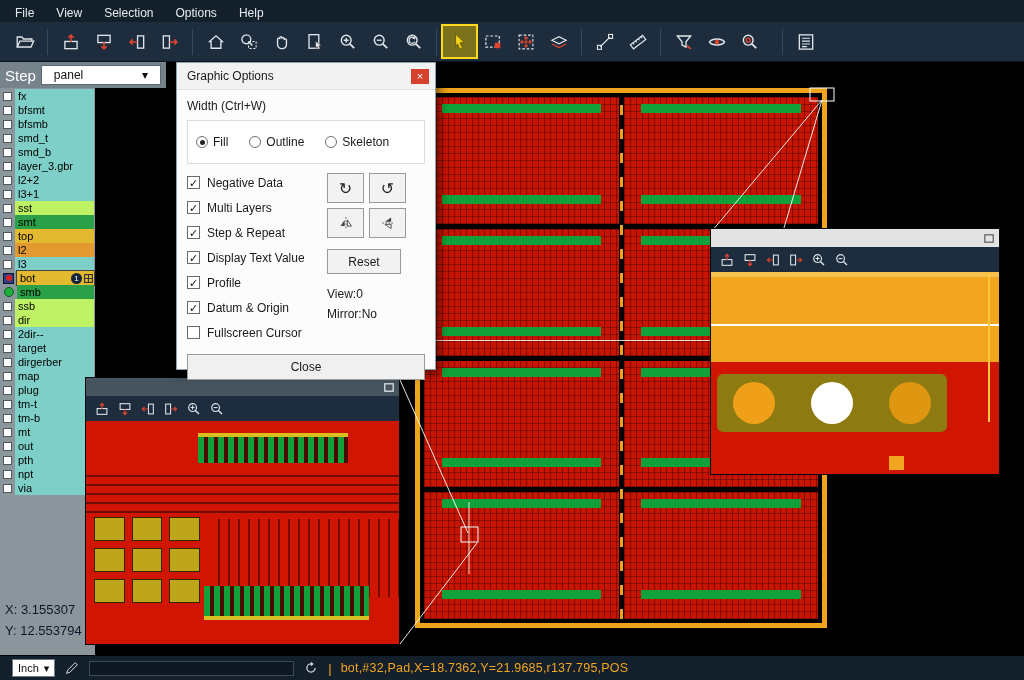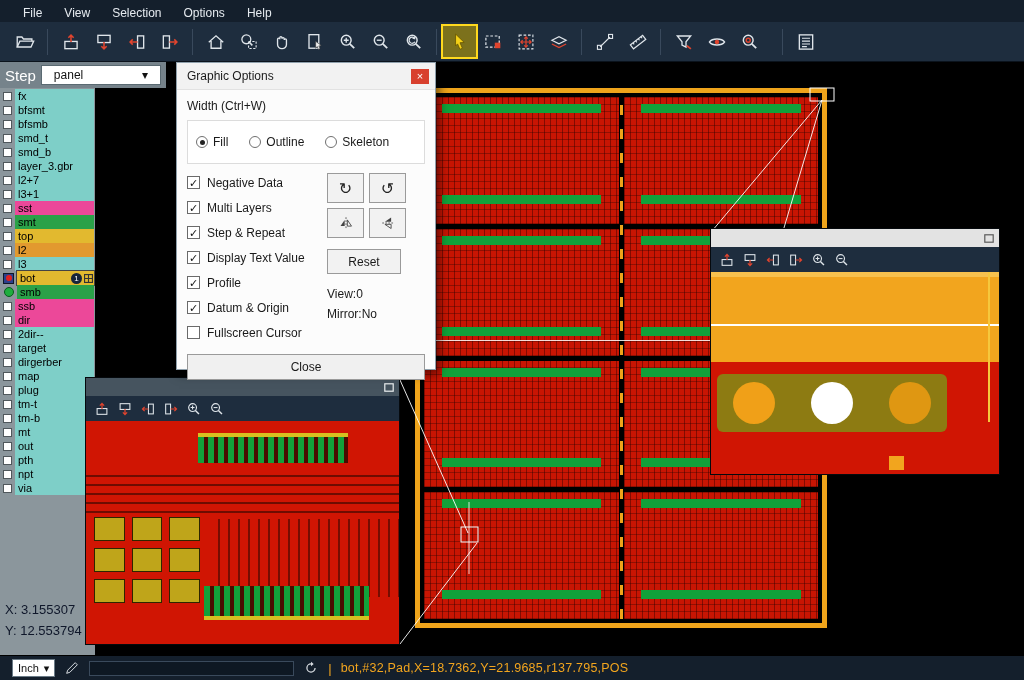--- a/index.html
+++ b/index.html
@@ -1,20 +1,20 @@
 <!DOCTYPE html>
 <html><head>
 <meta charset="utf-8">
 <style>
   *{margin:0;padding:0;box-sizing:border-box}
   html,body{width:1024px;height:680px;overflow:hidden;background:#000;font-family:"Liberation Sans",sans-serif}
   #app{position:relative;width:1024px;height:680px;background:#000}
 
   
-  .menubar{position:absolute;top:0;left:0;right:0;height:26px;background:#141f2c;display:flex;align-items:center;padding-left:12px;z-index:10}
+  .menubar{position:absolute;top:0;left:0;right:0;height:26px;background:#141f2c;display:flex;align-items:center;padding-left:4px;z-index:10}
   .mi{color:#e6ebf0;font-size:12px;padding:0 11px;line-height:22px;cursor:default}
 
   
   .toolbar{position:absolute;top:22px;left:0;right:0;height:40px;background:#1e2d3e;display:flex;align-items:center;padding-left:8px;z-index:10;border-bottom:1px solid #0b131c}
   .tb{width:33px;height:31px;background:transparent;border:none;display:flex;align-items:center;justify-content:center;color:#dfe5ea;flex:none}
   .tb svg{width:20px;height:20px}
   .tb.active{background:#7c711c;outline:2px solid #ffd91e}
   .tsep{width:1px;height:26px;background:#39495c;margin:0 6px;flex:none}
   .push{margin-left:16px}
 
@@ -24,21 +24,21 @@
   .slabel{color:#fff;font-size:15px}
   .combo{flex:1;height:20px;background:#fff;border:1px solid #5a6a72;display:flex;align-items:center;justify-content:space-between;padding:0 12px;font-size:12px;color:#111}
   .layers{position:absolute;top:27px;left:0;right:0}
   .lrow{display:flex;align-items:center;height:14px}
   .cb{width:9px;height:9px;background:#fff;border:1px solid #50585c;margin:0 3px;flex:none;position:relative}
   .cb.botind{width:11px;height:11px;background:#2b3f8c;border:1px solid #101828}
   .cb.botind::after{content:"";position:absolute;inset:1.5px;background:#e02020;border-radius:50%}
   .cb.smbind{background:transparent;border:none;width:11px;height:11px}
   .cb.smbind::after{content:"";position:absolute;inset:.5px;background:#1fae3e;border:1px solid #0a5a1e;border-radius:50%}
   .lbar{flex:1;height:13.5px;font-size:11px;padding-left:3px;color:#000;margin-right:1px;display:flex;align-items:center;gap:2px;overflow:hidden;white-space:nowrap}
-  .c-teal{background:#7ecfc8}.c-white{background:#ec4899}.c-green{background:#2aa148}.c-yellow{background:#e2b92f}.c-orange{background:#e2992f}
+  .c-teal{background:#7ecfc8}.c-white{background:#bef264}.c-green{background:#2aa148}.c-yellow{background:#e2b92f}.c-orange{background:#e2992f}
   .lrow.sel .lbar{outline:1px solid #444}
   .badge{margin-left:auto;width:11px;height:11px;border-radius:50%;background:#17253a;color:#fff;font-size:8px;display:flex;align-items:center;justify-content:center;flex:none}
   .gridic{width:9px;height:9px;flex:none;margin-right:1px}
   .coords{position:absolute;left:5px;bottom:14px;color:#0f172a;font-size:13px;line-height:21px}
 
   
   .canvas{position:absolute;left:95px;top:62px;right:0;bottom:25px;background:#000;overflow:hidden}
   .panel{position:absolute;left:320px;top:26px;width:412px;height:540px;border:5px solid #efa41b;background:#000;padding:4px}
   .pgrid{position:relative;display:grid;width:100%;height:100%;grid-template-columns:1fr 1fr;grid-template-rows:repeat(4,1fr);gap:5px}
   .cell{position:relative;background:#c81503;background-image:repeating-linear-gradient(90deg,rgba(45,0,0,.45) 0 1px,transparent 1px 6px),repeating-linear-gradient(0deg,rgba(0,0,0,.28) 0 1px,transparent 1px 7px);overflow:hidden}
@@ -428,21 +428,21 @@
       <div class="lrow">
           <span class="cb"></span>
           <span class="lbar c-teal">smd_b</span>
         </div>
       <div class="lrow">
           <span class="cb"></span>
           <span class="lbar c-teal">layer_3.gbr</span>
         </div>
       <div class="lrow">
           <span class="cb"></span>
-          <span class="lbar c-teal">l2+7</span>
+          <span class="lbar c-teal">l2+2</span>
         </div>
       <div class="lrow">
           <span class="cb"></span>
           <span class="lbar c-teal">l3+1</span>
         </div>
       <div class="lrow">
           <span class="cb"></span>
           <span class="lbar c-white">sst</span>
         </div>
       <div class="lrow">

